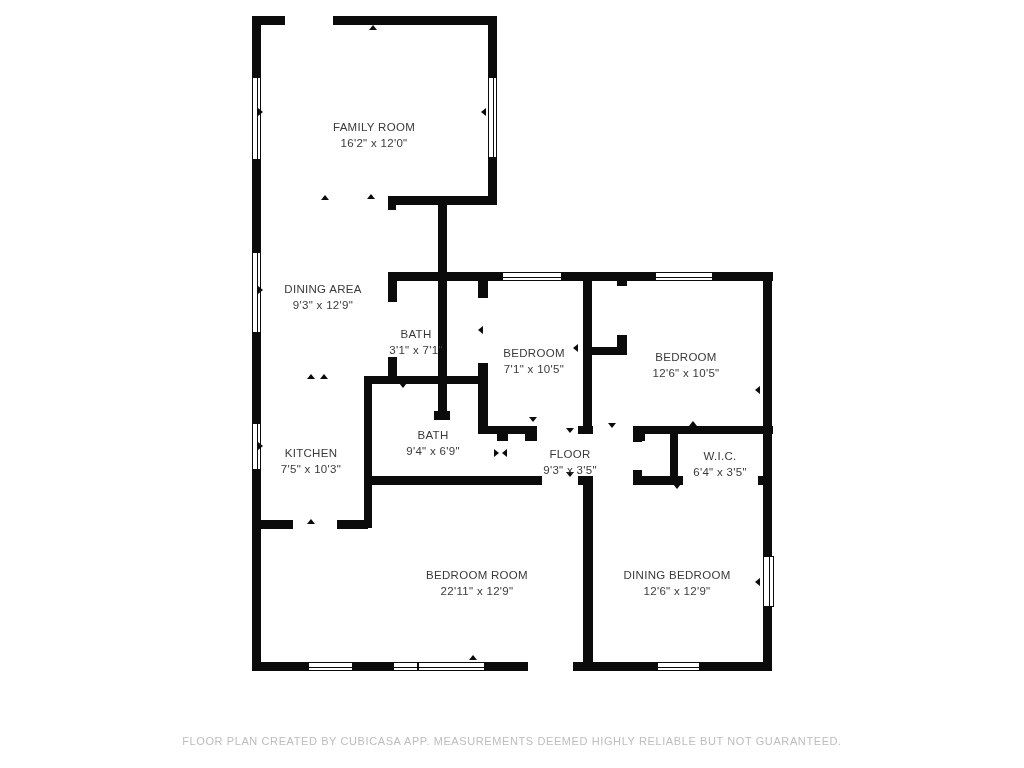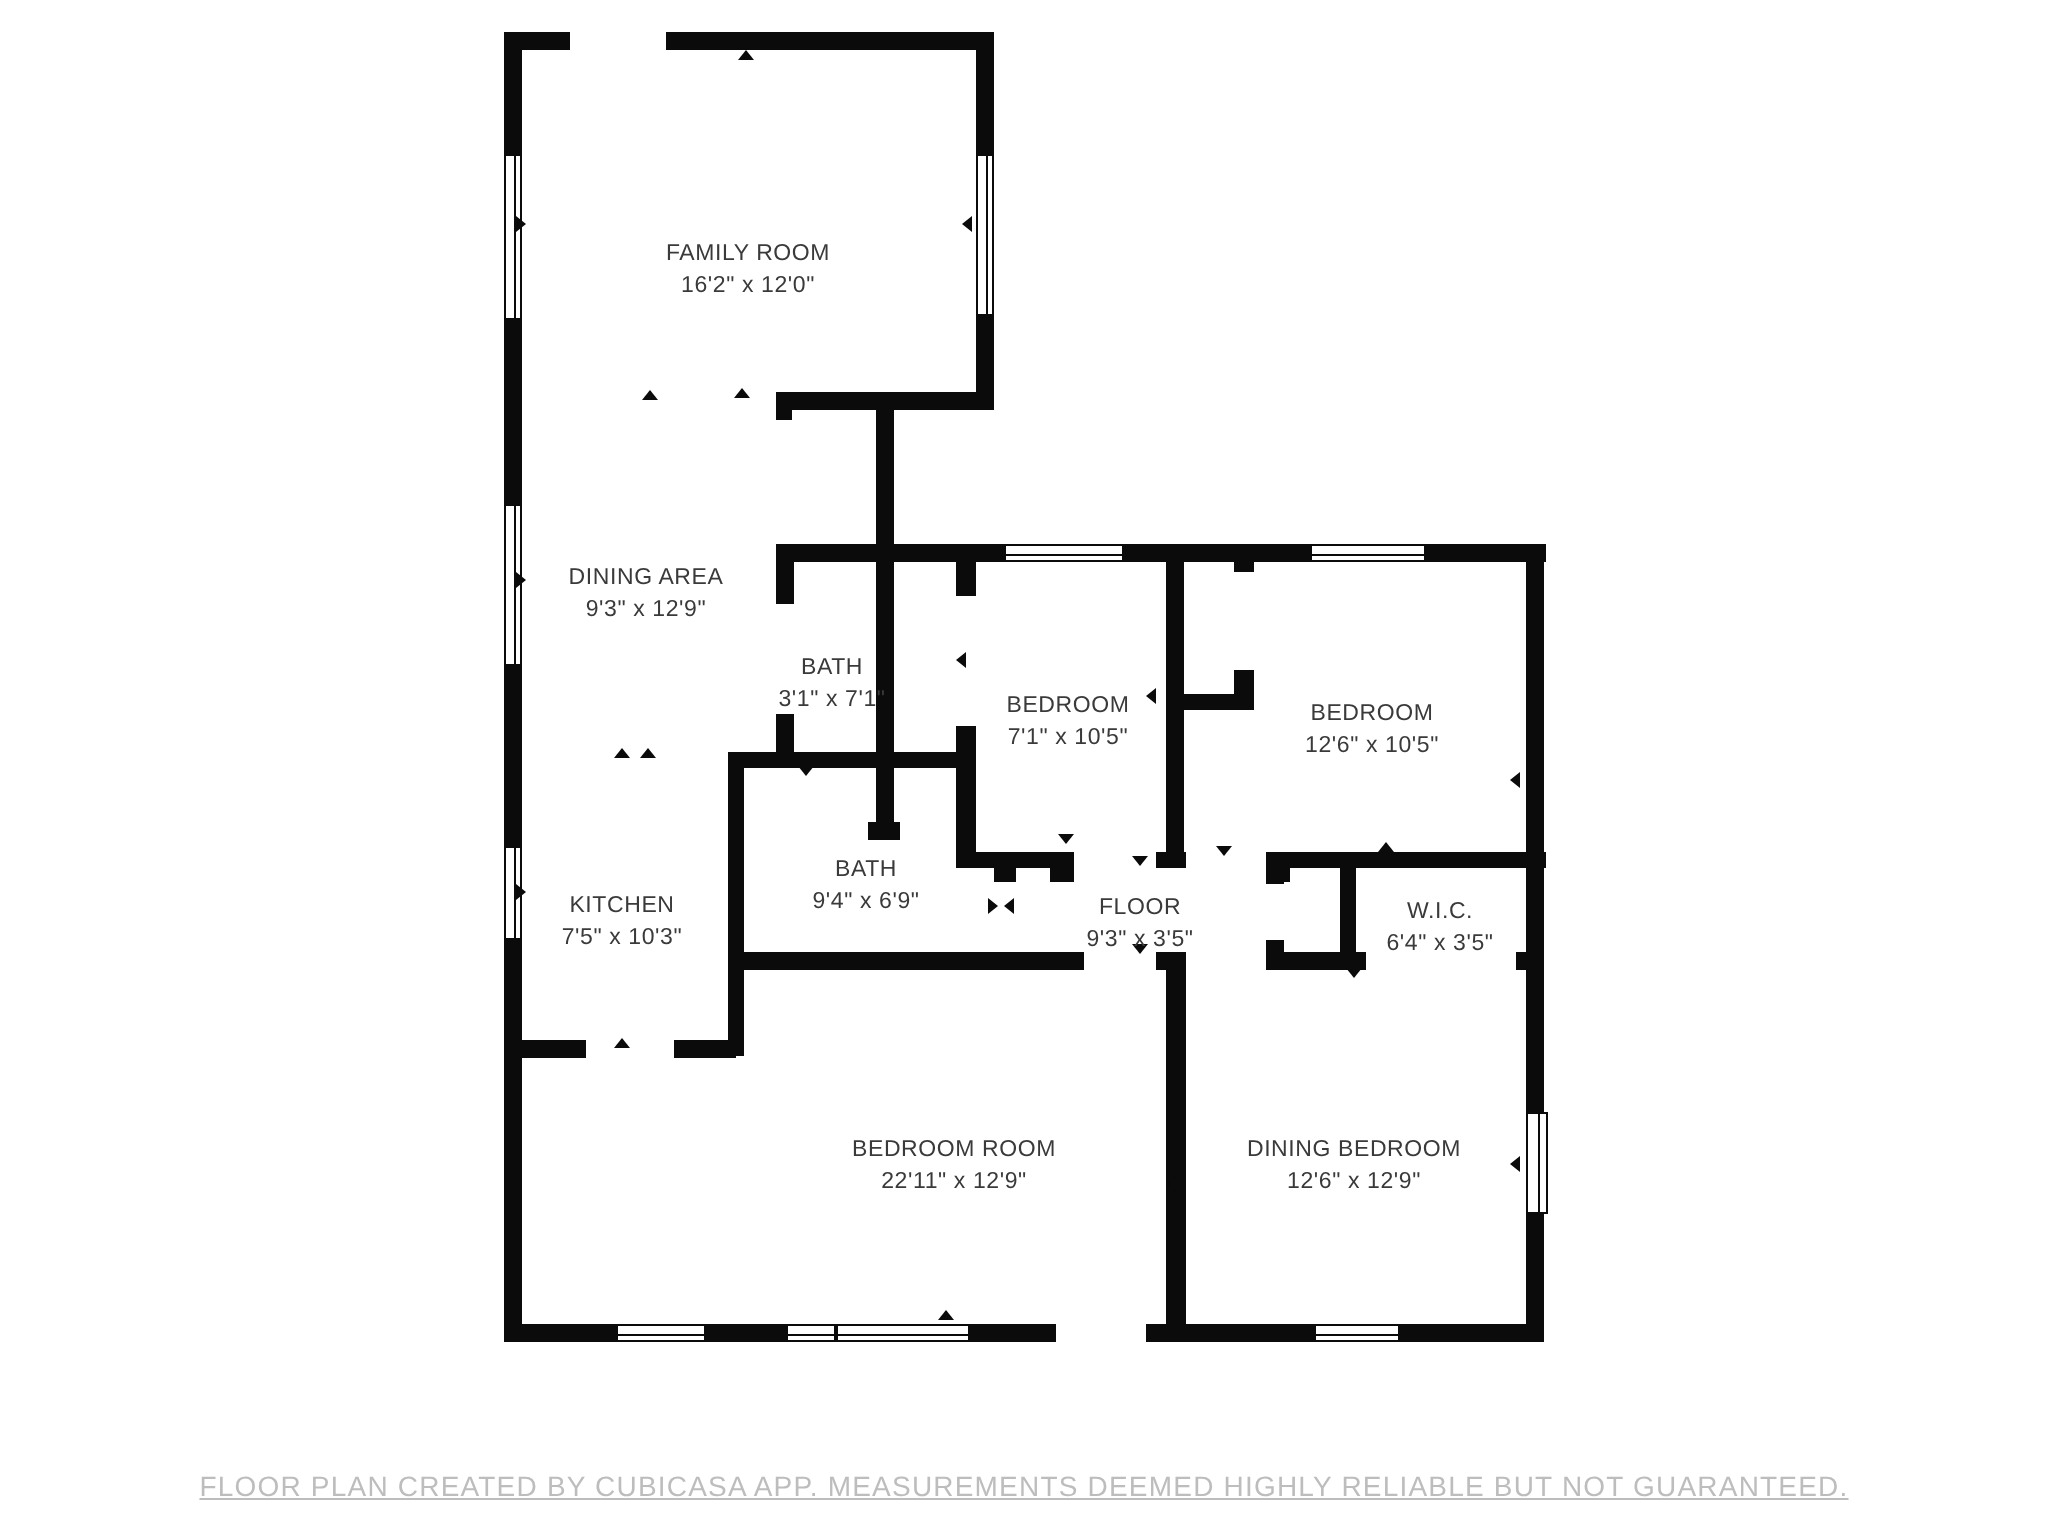--- a/index.html
+++ b/index.html
@@ -28,24 +28,23 @@
     font-size:11.5px;
     letter-spacing:0.3px;
     line-height:16px;
     white-space:nowrap;
   }
   .footer{
     position:absolute;
     left:0;right:0;
     top:735px;
     text-align:center;
-    font-size:14px;
+    font-size:11px;
     letter-spacing:0.6px;
     color:#bdbdbd;
-    text-decoration:underline;
   }
 </style>
 </head>
 <body>
 
 <div id="stage">
   <div id="plan-layer">
       <div class="wall" style="background: rgb(11, 11, 11); position: absolute; left: 252px; top: 16px; width: 33px; height: 9px;"></div>
       <div class="wall" style="background: rgb(11, 11, 11); position: absolute; left: 333px; top: 16px; width: 164px; height: 9px;"></div>
       <div class="wall" style="background: rgb(11, 11, 11); position: absolute; left: 388px; top: 196px; width: 109px; height: 9px;"></div>

